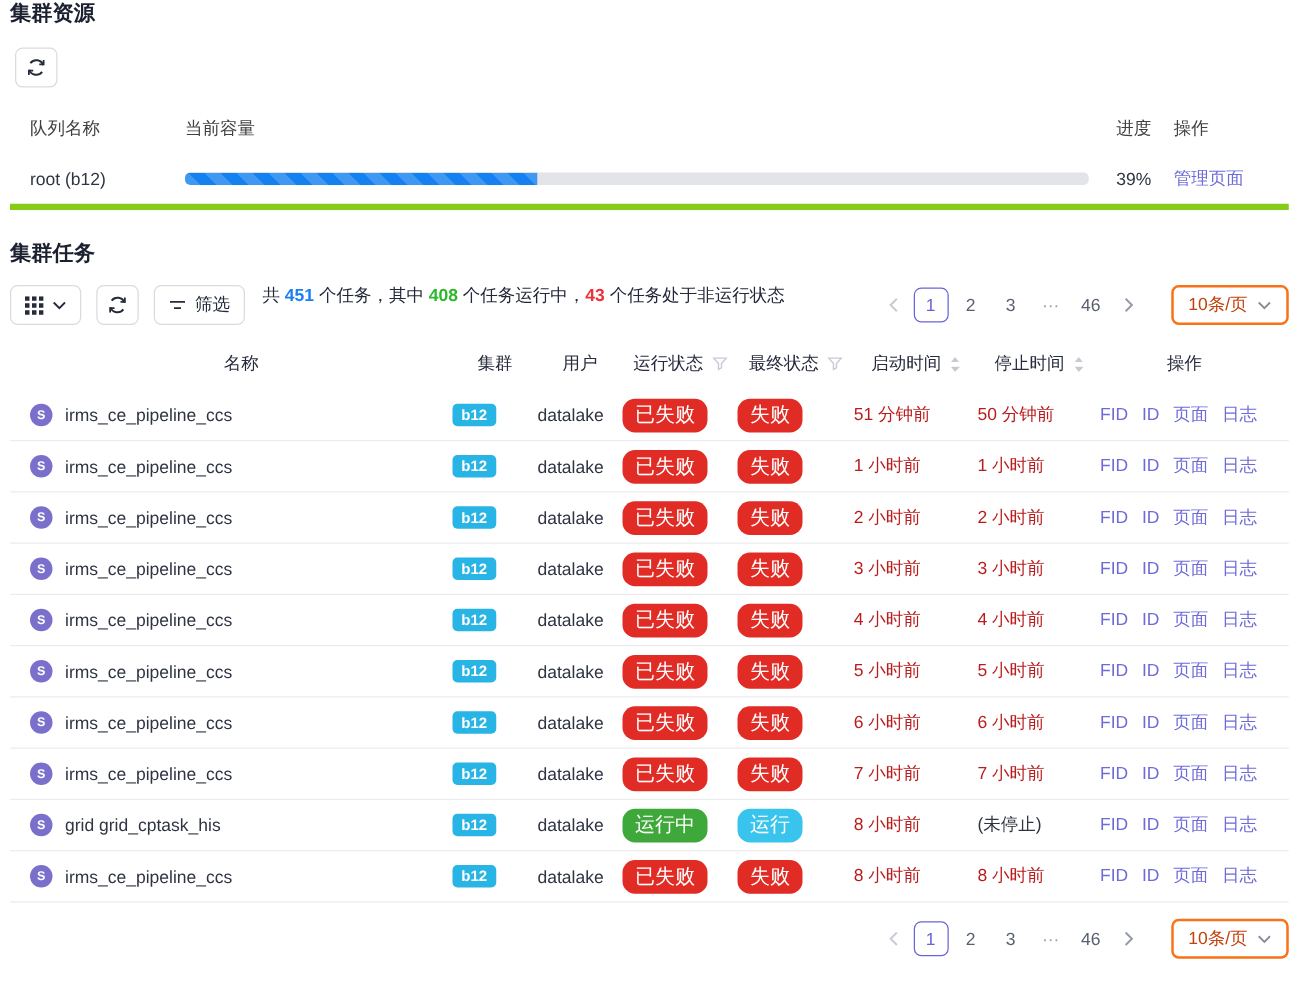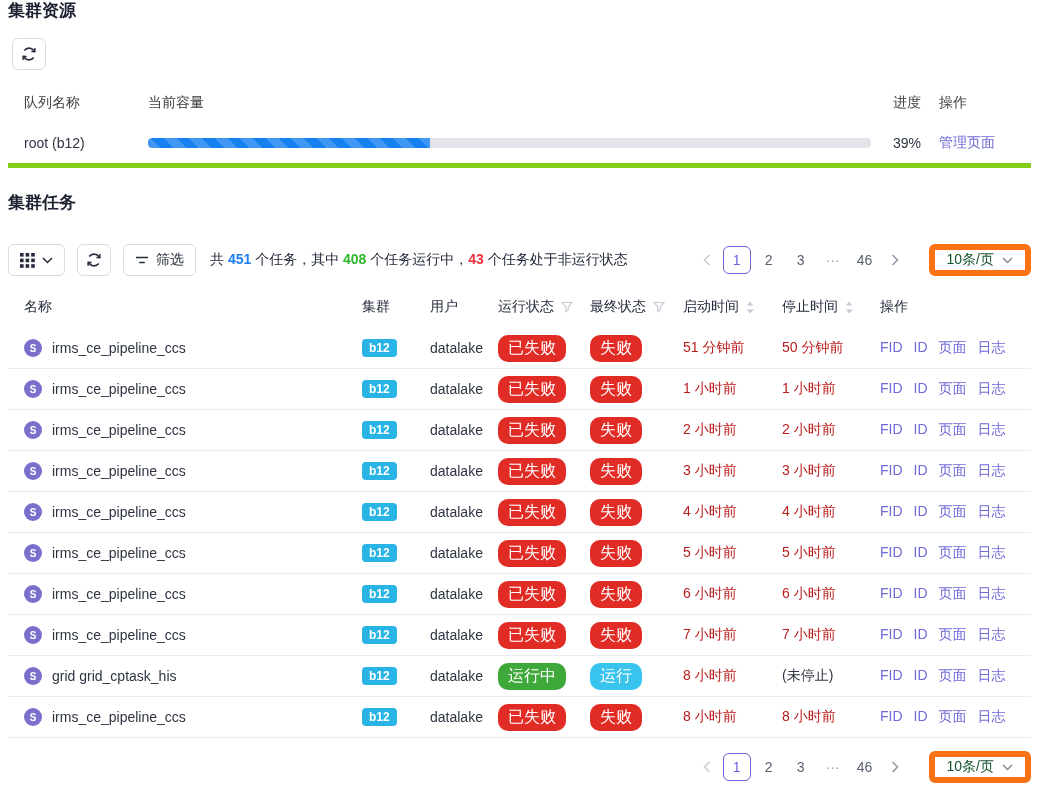--- a/index.html
+++ b/index.html
@@ -19,40 +19,40 @@
     align-items:center; padding:0 16px; }
   .res-header { margin-top:14px; height:38px; font-weight:500; color:#404040; }
   .res-row { height:46px; border-bottom:5px solid #84cc16; }
   .track { width:723px; height:10px; border-radius:4px; background:#e3e4e9; overflow:hidden; }
   .fill { height:100%; border-radius:4px 0 0 4px; background:
     repeating-linear-gradient(45deg, rgba(255,255,255,.18) 0 9px, rgba(255,255,255,0) 9px 18px),
     var(--progress-blue,#1581f0); }
   .link { color:var(--accent-link,#6e6ad8); text-decoration:none; cursor:pointer; }
 
   .tasks-title { margin-top:24px; }
-  .toolbar { margin-top:30px; display:flex; align-items:center; }
+  .toolbar { margin-top:14px; display:flex; }
   .tool-btn { padding:0 11px; gap:7px; }
   .tool-btn + .icon-btn, .icon-btn + .tool-btn, .tool-btn + .tool-btn { margin-left:12px; }
   .stats { margin-left:14px; color:#23293a; }
   .stats b { font-weight:600; }
 
   
   .pager { margin-left:auto; display:flex; align-items:center; gap:4px; }
   .pg-item { min-width:28px; height:28px; display:inline-flex; align-items:center; justify-content:center;
     border-radius:6px; color:#596070; cursor:pointer; border:1px solid transparent; }
   .pg-item.active { border-color:#6a64d8; color:#6a64d8; background:#fff; }
   .pg-chev { width:24px; height:28px; display:inline-flex; align-items:center; justify-content:center; cursor:pointer; }
   .pg-size { margin-left:18px; height:32px; display:inline-flex; align-items:center; gap:8px;
-    border:6px solid #f97316; border-radius:6px; padding:0 12px; color:#14532d; cursor:pointer; }
+    border:2px solid #f97316; border-radius:6px; padding:0 12px; color:#c2410c; cursor:pointer; }
 
   
   .trow { display:grid; grid-template-columns:338px 68px 68px 92px 93px 99px 98px 1fr;
     align-items:center; padding:0 16px; }
   .task-header { margin-top:10px; height:42px; font-weight:500; color:#262c3d; }
-  .task-header .hcell { display:flex; align-items:center; gap:7px; }
+  .task-header .hcell { display:flex; align-items:center; gap:7px;justify-content:center; }
   .body-row { height:41px; border-bottom:1px solid #ebecf0; }
   .name-cell { display:flex; align-items:center; gap:10px; }
   .avatar { width:18px; height:18px; border-radius:50%; background:var(--avatar-purple,#7a70cc);
     color:#fff; font-size:10px; font-weight:700; display:inline-flex; align-items:center; justify-content:center; }
   .cluster-badge { display:inline-block; background:var(--cluster-badge-cyan,#28b4e4); color:#fff;
     font-size:12px; font-weight:700; padding:2px 7px; border-radius:4px; }
   .badge { display:inline-block; color:#fff; font-size:16px; padding:3px 10px; border-radius:10px; }
   .badge.red { background:var(--badge-red,#e12c26); }
   .badge.green { background:var(--badge-green,#3fa83a); }
   .badge.cyan { background:var(--badge-cyan,#38c4ec); }

